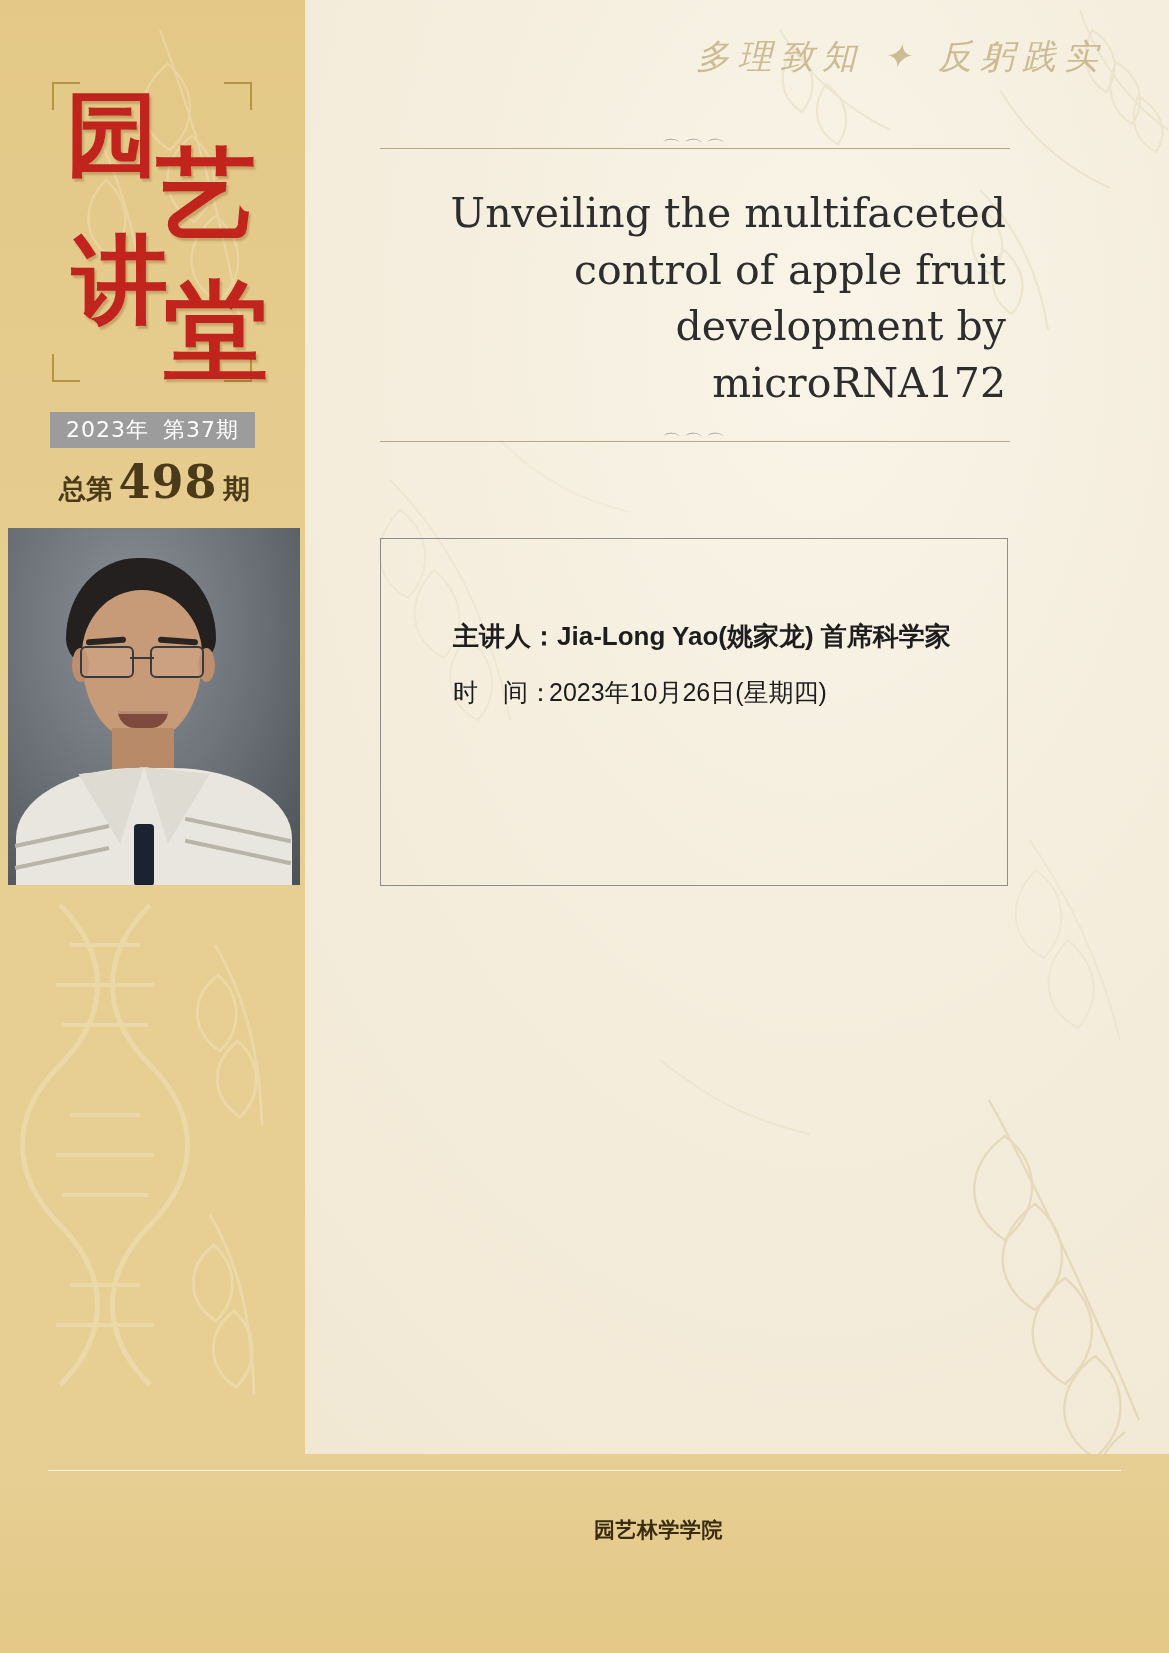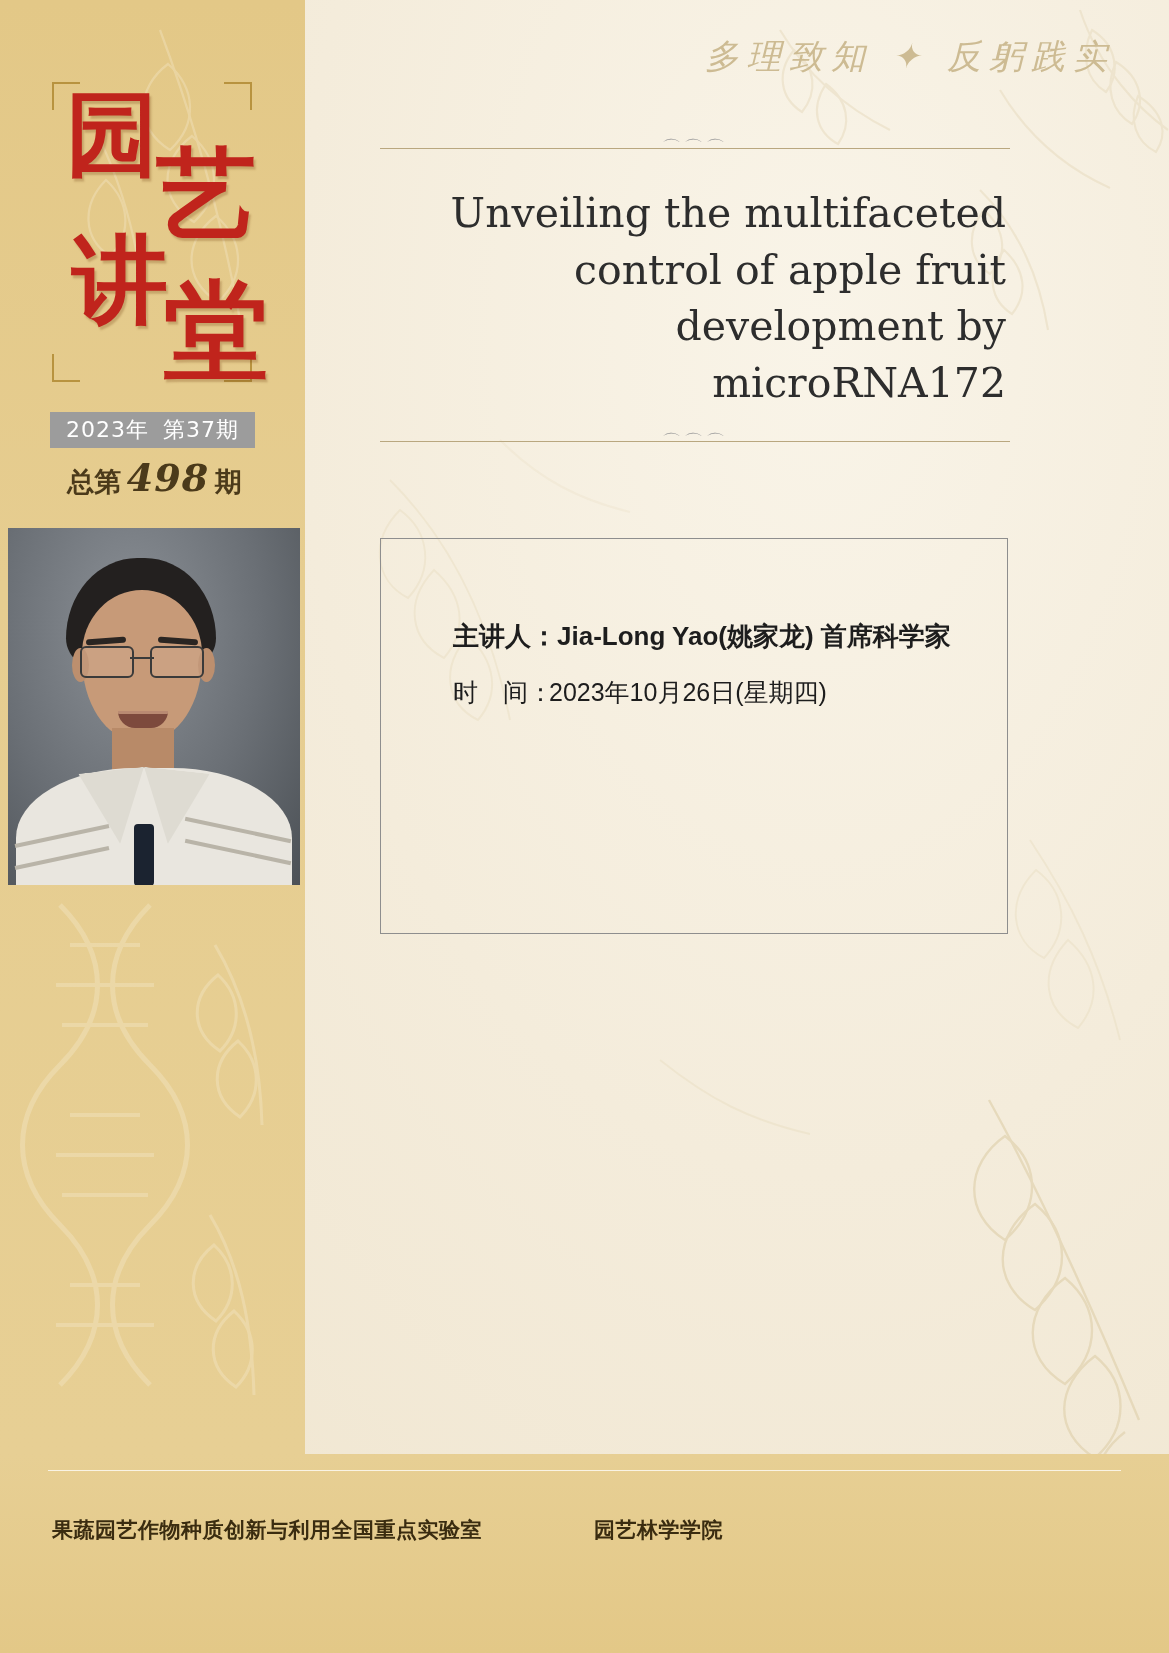--- a/index.html
+++ b/index.html
@@ -89,21 +89,21 @@
   .issue-total {
     position: absolute;
     left: 52px; top: 455px;
     width: 205px;
     text-align: center;
     color: #4b3a1a;
     font-family: "DejaVu Serif", serif;
     font-weight: bold;
   }
   .issue-total .small { font-size: 27px; }
-  .issue-total .big   { font-size: 38px; letter-spacing: 1px; font-style: italic; }
+  .issue-total .big   { font-size: 46px; letter-spacing: 1px; }
 
   
   .portrait {
     position: absolute;
     left: 8px; top: 528px;
     width: 292px; height: 357px;
     background: linear-gradient(155deg, #6e7378 0%, #585d63 40%, #4b5055 100%);
     overflow: hidden;
   }
   .p-bg {
@@ -214,21 +214,21 @@
     position: absolute;
     left: 0; top: 885px;
     width: 305px; height: 569px;
     overflow: hidden;
     opacity: 0.35;
   }
 
   
   .calligraphy {
     position: absolute;
-    right: 54px; top: 34px;
+    right: 63px; top: 34px;
     font-family: "DejaVu Serif", serif;
     font-size: 34px;
     color: #cbb98f;
     letter-spacing: 8px;
     font-style: italic;
     white-space: nowrap;
     opacity: 0.95;
     margin-left: 44px;
   }
 
@@ -262,21 +262,21 @@
     line-height: 1.38;
     color: #2d2d2d;
     text-align: right;
     padding: 36px 4px 30px 4px;
     font-weight: 400;
   }
 
   .info-box {
     position: absolute;
     left: 380px; top: 538px;
-    width: 628px; height: 396px;
+    width: 628px; height: 348px;
     border: 1px solid #8e8e8e;
     box-sizing: border-box;
   }
   .info-inner {
     padding: 72px 0 0 72px;
     color: #1d1d1d;
   }
   .info-line {
     font-size: 25px;
     line-height: 1.95;
@@ -483,17 +483,16 @@
       </div>
       <div class="info-line">
         <span class="lbl">时　间：</span><span>2023年10月26日(星期四)</span>
       </div>
     </div>
   </div>
 
 
   <div class="footer">
     <div class="footer-line"></div>
-    <div class="footer-item lab">果蔬园艺作物种质创新与利用全国重点实验室</div>
     <div class="footer-item college">园艺林学学院</div>
   </div>
 
 </div>
 
 </body></html>

